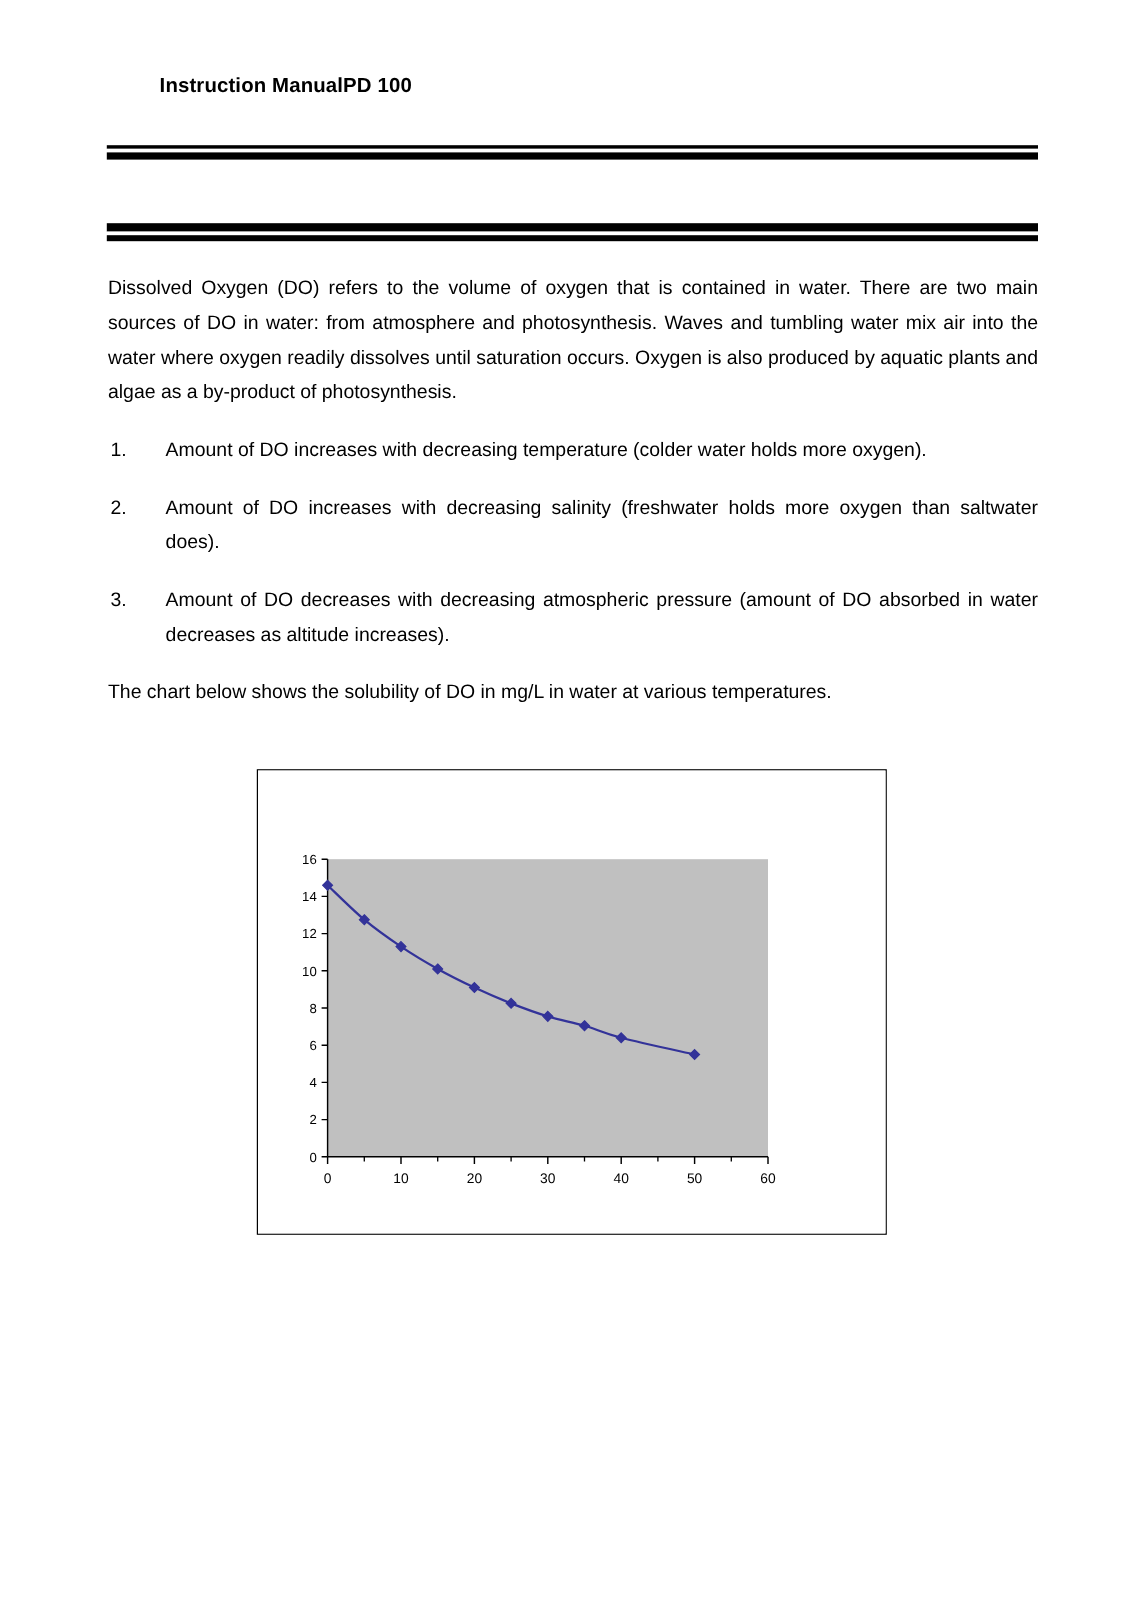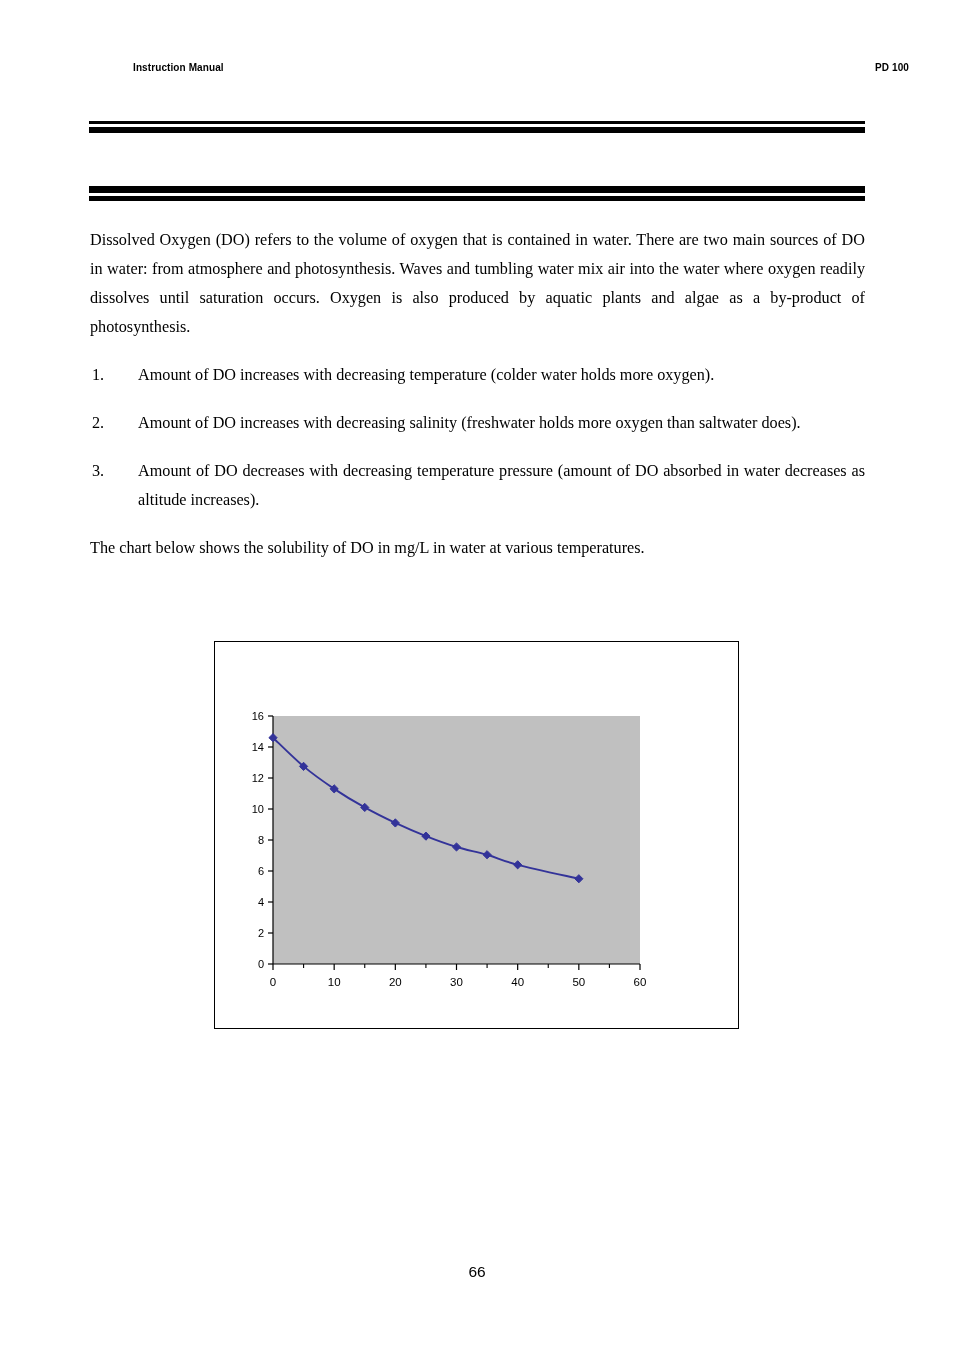--- a/index.html
+++ b/index.html
@@ -23,23 +23,22 @@
     height: 1352px;
   }
 
   
   .run-head {
     position: absolute;
     left: 89px;
     top: 62px;
     width: 776px;
     display: flex;
-    justify-content: space-between;
     align-items: baseline;
-    font-size: 10px;
+    font-size: 17px;
     font-weight: bold;
     letter-spacing: 0.1px;
     padding-left: 44px;
   }
 
   
   .rule-group {
     position: absolute;
     left: 89px;
     width: 776px;
@@ -67,21 +66,20 @@
     height: 5px;
     background: #000000;
   }
 
   
   .body-col {
     position: absolute;
     left: 90px;
     top: 226px;
     width: 775px;
-    font-family: Liberation Serif, serif;
   }
   p.para {
     margin: 0 0 19px 0;
     font-size: 16.2px;
     line-height: 29px;
     text-align: justify;
     text-justify: inter-word;
   }
   p.para:last-child { margin-bottom: 0; }
 
@@ -166,21 +164,21 @@
       <li>
         <span class="num">1.</span>
         <span class="txt">Amount of DO increases with decreasing temperature (colder water holds more oxygen).</span>
       </li>
       <li>
         <span class="num">2.</span>
         <span class="txt">Amount of DO increases with decreasing salinity (freshwater holds more oxygen than saltwater does).</span>
       </li>
       <li>
         <span class="num">3.</span>
-        <span class="txt">Amount of DO decreases with decreasing temperature pressure (amount of DO absorbed in water decreases as altitude increases).</span>
+        <span class="txt">Amount of DO decreases with decreasing atmospheric pressure (amount of DO absorbed in water decreases as altitude increases).</span>
       </li>
     </ol>
 
     <p class="para">The chart below shows the solubility of DO in mg/L in water at various temperatures.</p>
   </div>
 
   <div class="chart-frame">
     <svg class="chart-svg" viewBox="0 0 523 386">
       <rect x="0" y="0" width="523" height="386" fill="#ffffff"></rect>
       <g id="chart-plot">
@@ -233,15 +231,14 @@
           <path d="M 180.33333333333331 176.85000000000002 L 184.4333333333333 180.95000000000002 L 180.33333333333331 185.05 L 176.23333333333332 180.95000000000002 Z" fill="#333399" stroke="#333399" stroke-width="1"></path>
           <path d="M 210.91666666666669 190.025 L 215.01666666666668 194.125 L 210.91666666666669 198.225 L 206.8166666666667 194.125 Z" fill="#333399" stroke="#333399" stroke-width="1"></path>
           <path d="M 241.5 200.87500000000003 L 245.6 204.97500000000002 L 241.5 209.07500000000002 L 237.4 204.97500000000002 Z" fill="#333399" stroke="#333399" stroke-width="1"></path>
           <path d="M 272.08333333333337 208.62500000000003 L 276.1833333333334 212.72500000000002 L 272.08333333333337 216.82500000000002 L 267.98333333333335 212.72500000000002 Z" fill="#333399" stroke="#333399" stroke-width="1"></path>
           <path d="M 302.66666666666663 218.70000000000002 L 306.76666666666665 222.8 L 302.66666666666663 226.9 L 298.5666666666666 222.8 Z" fill="#333399" stroke="#333399" stroke-width="1"></path>
           <path d="M 363.83333333333337 232.65 L 367.9333333333334 236.75 L 363.83333333333337 240.85 L 359.73333333333335 236.75 Z" fill="#333399" stroke="#333399" stroke-width="1"></path>
         </g>
     </svg>
   </div>
 
-  <div class="page-num">66</div>
 
 </div>
 
 </body></html>

